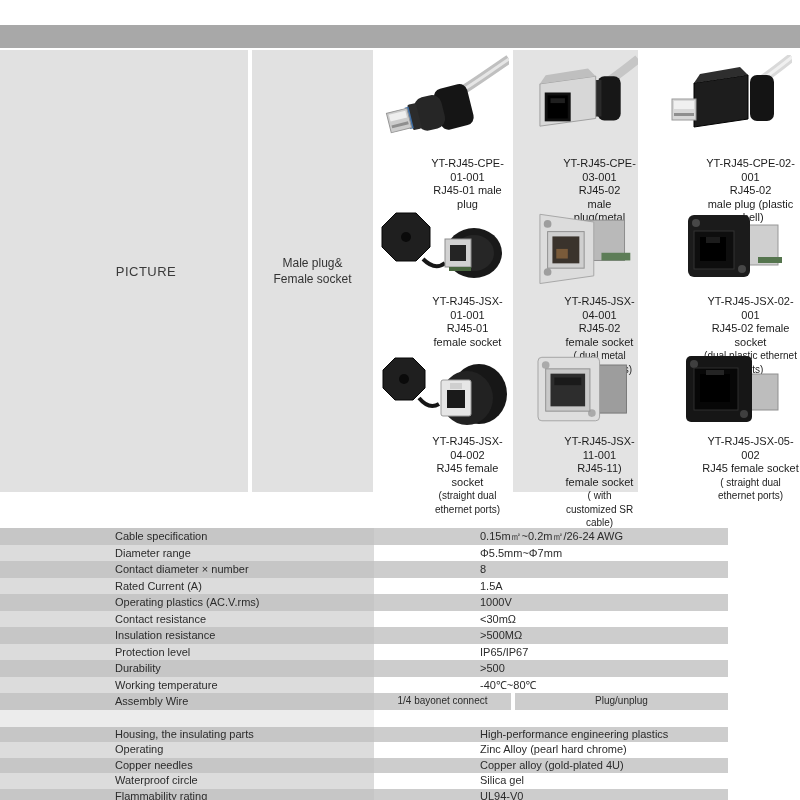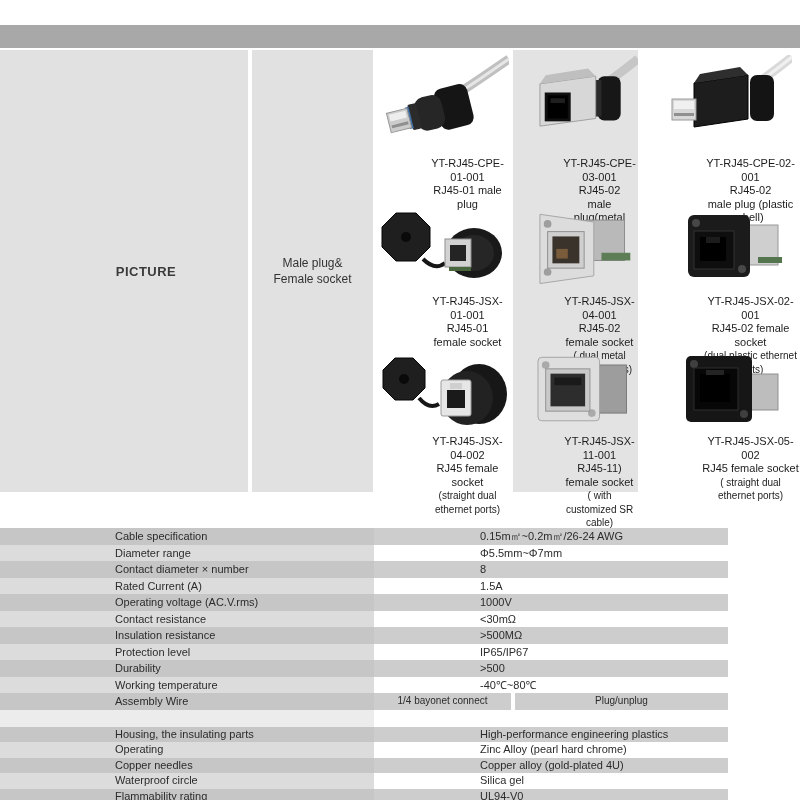--- a/index.html
+++ b/index.html
@@ -10,21 +10,21 @@
   .topbar{position:absolute;left:0;top:25px;width:800px;height:23px;background:#a8a8a8;}
 
   
   .cell{position:absolute;top:50px;height:442px;}
   .c-picture{left:0;width:248px;background:#e1e1e1;display:flex;align-items:center;justify-content:center;}
   .c-group{left:252px;width:121px;background:#e1e1e1;display:flex;flex-direction:column;align-items:center;justify-content:center;}
   .c-a{left:377px;width:133px;background:#ffffff;}
   .c-b{left:513px;width:125px;background:#e3e3e3;}
   .c-c{left:653px;width:147px;background:#ffffff;}
 
-  .picture-title{font-size:13px;font-weight:bold;letter-spacing:.5px;color:#3a3a3a;padding-left:44px;}
+  .picture-title{font-size:13px;font-weight:normal;letter-spacing:.5px;color:#3a3a3a;padding-left:44px;}
   .group-line{font-size:12px;line-height:16px;color:#333;}
 
   .product{position:absolute;left:0;right:0;text-align:center;}
   .p-r1{top:4px;}  .p-r2{top:150px;}  .p-r3{top:296px;}
   .photo{display:flex;align-items:center;justify-content:center;}
   .p-r1 .photo{height:102px;} .p-r2 .photo{height:94px;} .p-r3 .photo{height:88px;}
   .photo svg{display:block;}
   .caption{font-size:11px;line-height:13.5px;color:#1c1c1c;margin-top:1px;margin-left:48px;}
   .cap-line{display:block;}
   .cap-line.small{font-size:10px;}
@@ -270,21 +270,21 @@
       </div>
       <div class="srow">
         <div class="slabel">Contact diameter × number</div>
         <div class="svalue">8</div>
       </div>
       <div class="srow">
         <div class="slabel">Rated Current (A)</div>
         <div class="svalue">1.5A</div>
       </div>
       <div class="srow">
-        <div class="slabel">Operating voltage (AC.V.rms)</div>
+        <div class="slabel">Operating plastics (AC.V.rms)</div>
         <div class="svalue">1000V</div>
       </div>
       <div class="srow">
         <div class="slabel">Contact resistance</div>
         <div class="svalue">&lt;30mΩ</div>
       </div>
       <div class="srow">
         <div class="slabel">Insulation resistance</div>
         <div class="svalue">&gt;500MΩ</div>
       </div>

